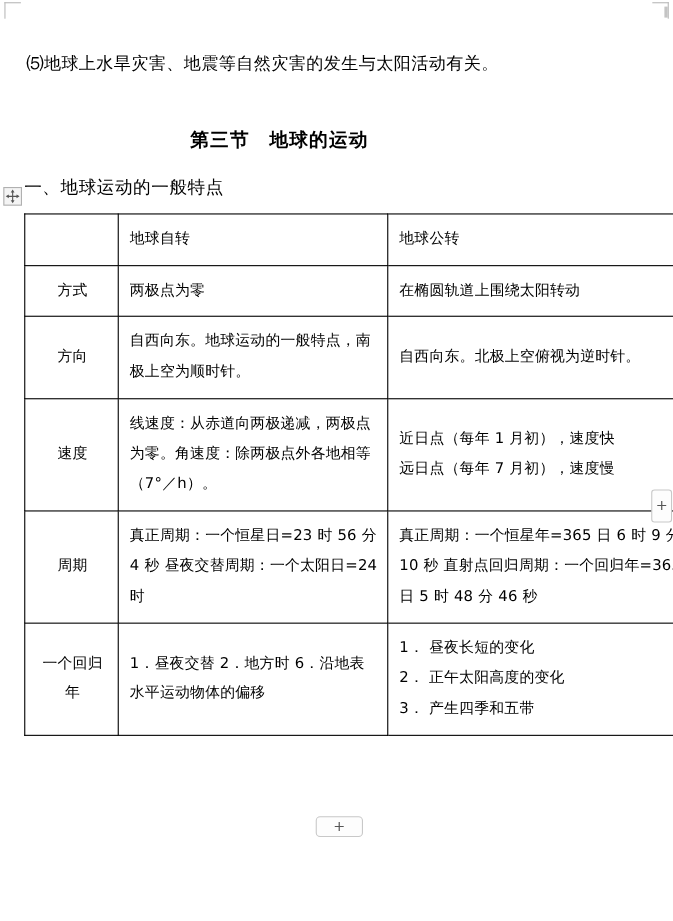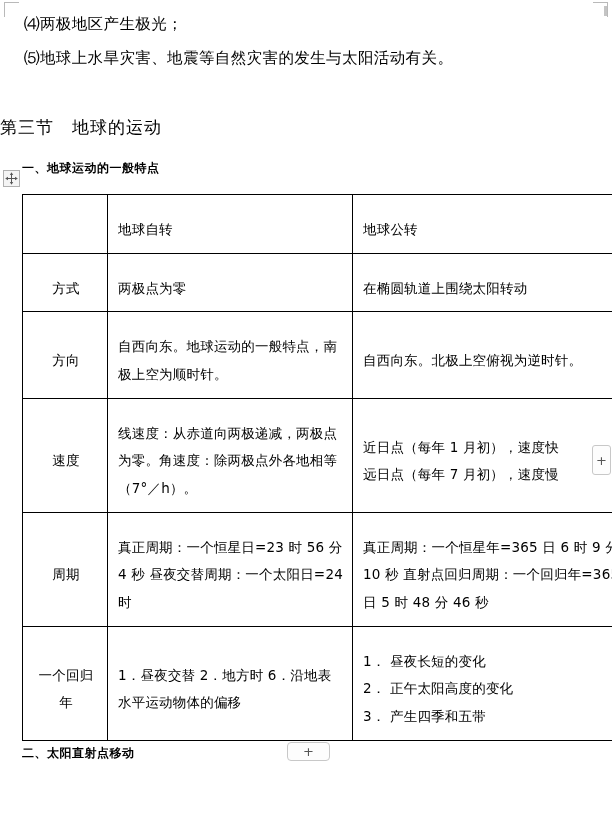--- a/index.html
+++ b/index.html
@@ -43,30 +43,31 @@
     white-space: nowrap;
   }
   .para-1 { top: 12px; }
   .para-2 { top: 47px; font-family: Liberation Mono, monospace; }
 
   .doc-title {
     position: absolute;
     left: 0;
     top: 116px;
     width: 508px;
+    text-align: center;
     font-size: 17px;
+    font-weight: bold;
+    letter-spacing: 1px;
+  }
+
+  .section-heading {
+    position: absolute;
+    left: 22px;
+    font-size: 16px;
     font-weight: normal;
-    letter-spacing: 1px;
-  }
-
-  .section-heading {
-    position: absolute;
-    left: 22px;
-    font-size: 12px;
-    font-weight: bold;
     letter-spacing: 0.5px;
     text-align: center;
   }
   .heading-1 { top: 160px; }
   .heading-2 { top: 745px; }
 
   
   .table-wrap {
     position: absolute;
     left: 22px;
@@ -74,21 +75,21 @@
     width: 566px;
   }
   table.geo-table {
     border-collapse: collapse;
     table-layout: fixed;
     width: 566px;
     background: #fff;
   }
   table.geo-table td {
     border: 1px solid #000000;
-    padding: 21px 8px 9px 10px;
+    padding: 9px 8px 9px 10px;
     font-size: 13.5px;
     line-height: 2.05;
     vertical-align: middle;
     letter-spacing: 0.2px;
     word-break: break-all;
   }
   td.c-label {
     width: 66px;
     text-align: center;
     padding-left: 4px;
@@ -160,21 +161,20 @@
 </style>
 </head>
 <body>
 
 <div class="page">
 
   <div class="corner-mark corner-tl"></div>
   <div class="corner-mark corner-tr"></div>
   <div class="scroll-tick"></div>
 
-  <div class="para para-1">⑷两极地区产生极光；</div>
   <div class="para para-2">⑸地球上水旱灾害、地震等自然灾害的发生与太阳活动有关。</div>
 
   <div class="doc-title">第三节　地球的运动</div>
 
   <div class="section-heading heading-1">一、地球运动的一般特点</div>
 
   <div class="move-handle">
     <svg width="15" height="15" viewBox="0 0 15 15">
       <g fill="none" stroke="#555" stroke-width="1">
         <path d="M7.5 2.5 V12.5 M2.5 7.5 H12.5"></path>
@@ -238,15 +238,14 @@
   </div>
 
   <div class="add-col-btn">
     <span class="plus-glyph">+</span>
   </div>
 
   <div class="add-row-btn">
     <span class="plus-glyph">+</span>
   </div>
 
-  <div class="section-heading heading-2">二、太阳直射点移动</div>
 
 </div>
 
 </body></html>

